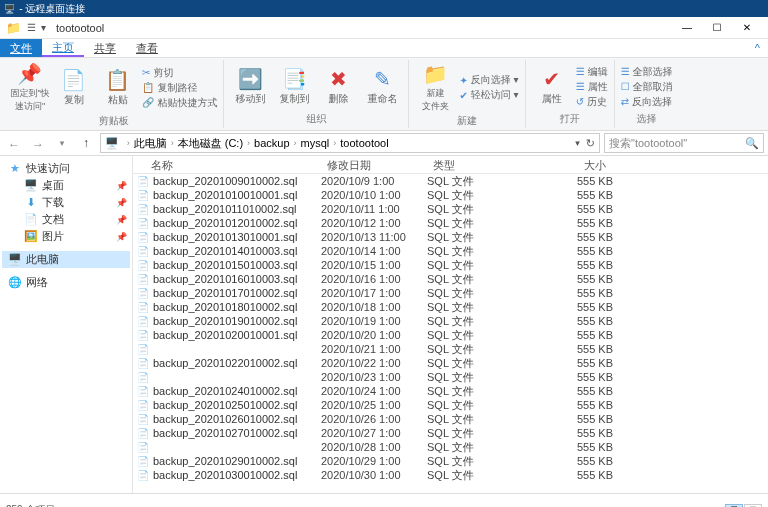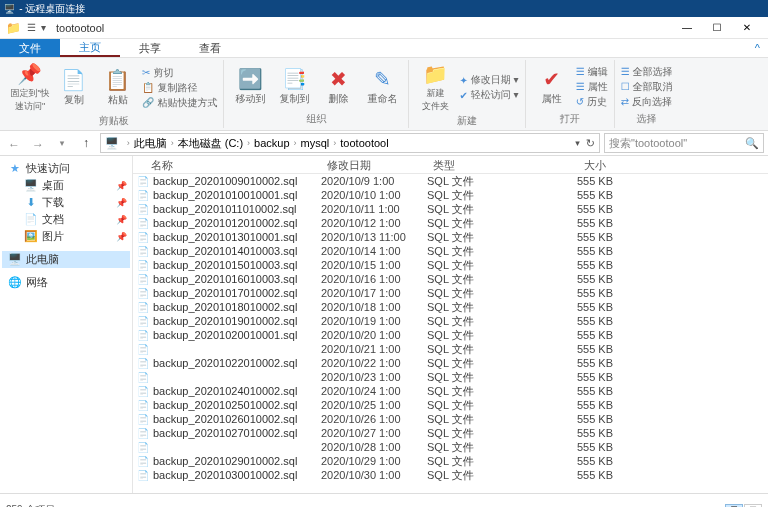--- a/index.html
+++ b/index.html
@@ -13,23 +13,23 @@
 .win-title { height: 22px; background: #fff; display: flex; align-items: center; padding: 0 6px; font-size: 11px; border-bottom: 1px solid #e5e5e5; }
 .win-title .folder-ico { color: #f8c146; margin-right: 6px; font-size: 12px; }
 .win-title .qat { display: flex; gap: 5px; margin-right: 10px; align-items: center; }
 .win-title .qat span { color: #555; font-size: 10px; }
 .win-title .title-text { flex: 1; color: #333; }
 .win-title .win-btns { display: flex; }
 .win-title .win-btn { width: 30px; height: 22px; display: flex; align-items: center; justify-content: center; font-size: 10px; color: #000; }
 
 
 .ribbon-tabs { height: 19px; display: flex; align-items: stretch; font-size: 11px; border-bottom: 1px solid #e1e1e1; }
-.ribbon-tab { padding: 2px 19px; color: #444; display: flex; align-items: center; }
+.ribbon-tab { padding: 2px 10px; color: #444; display: flex; align-items: center; text-decoration: underline; }
 .ribbon-tab.file { background: #1979ca; color: #fff; }
-.ribbon-tab.active { border-bottom: 2px solid #7f1d1d; color: #1979ca; }
+.ribbon-tab.active { border-bottom: 2px solid #8b5cf6; color: #1979ca; }
 .ribbon-help { margin-left: auto; display: flex; align-items: center; padding: 0 8px; color: #1979ca; font-size: 11px; }
 
 
 .ribbon { height: 73px; background: #f5f6f7; display: flex; border-bottom: 1px solid #ddd; padding: 2px 4px; font-size: 10px; color: #666; }
 .rib-group { display: flex; flex-direction: column; justify-content: space-between; padding: 2px 6px; border-right: 1px solid #e0e0e0; }
 .rib-group-body { display: flex; gap: 4px; flex: 1; }
 .rib-group-label { text-align: center; font-size: 10px; color: #777; padding-top: 1px; }
 .rib-big { display: flex; flex-direction: column; align-items: center; justify-content: center; width: 40px; gap: 1px; }
 .rib-big .ico { font-size: 20px; color: #4a8fd8; }
 .rib-list { display: flex; flex-direction: column; justify-content: center; gap: 1px; font-size: 10px; }
@@ -175,21 +175,21 @@
   <div class="rib-group">
     <div class="rib-group-body">
       <div class="rib-big">
           <span class="ico" style="color:#f8c146">📁</span>
           <span style="white-space:pre;text-align:center;font-size:9px;">新建
 文件夹</span>
         </div>
       <div class="rib-list">
         <div>
             <span class="ico-sm">✦</span>
-            <span>修改日期 ▾</span>
+            <span>反向选择 ▾</span>
           </div>
         <div>
             <span class="ico-sm">✔</span>
             <span>轻松访问 ▾</span>
           </div>
       </div>
     </div>
     <div class="rib-group-label">新建</div>
   </div>
 

